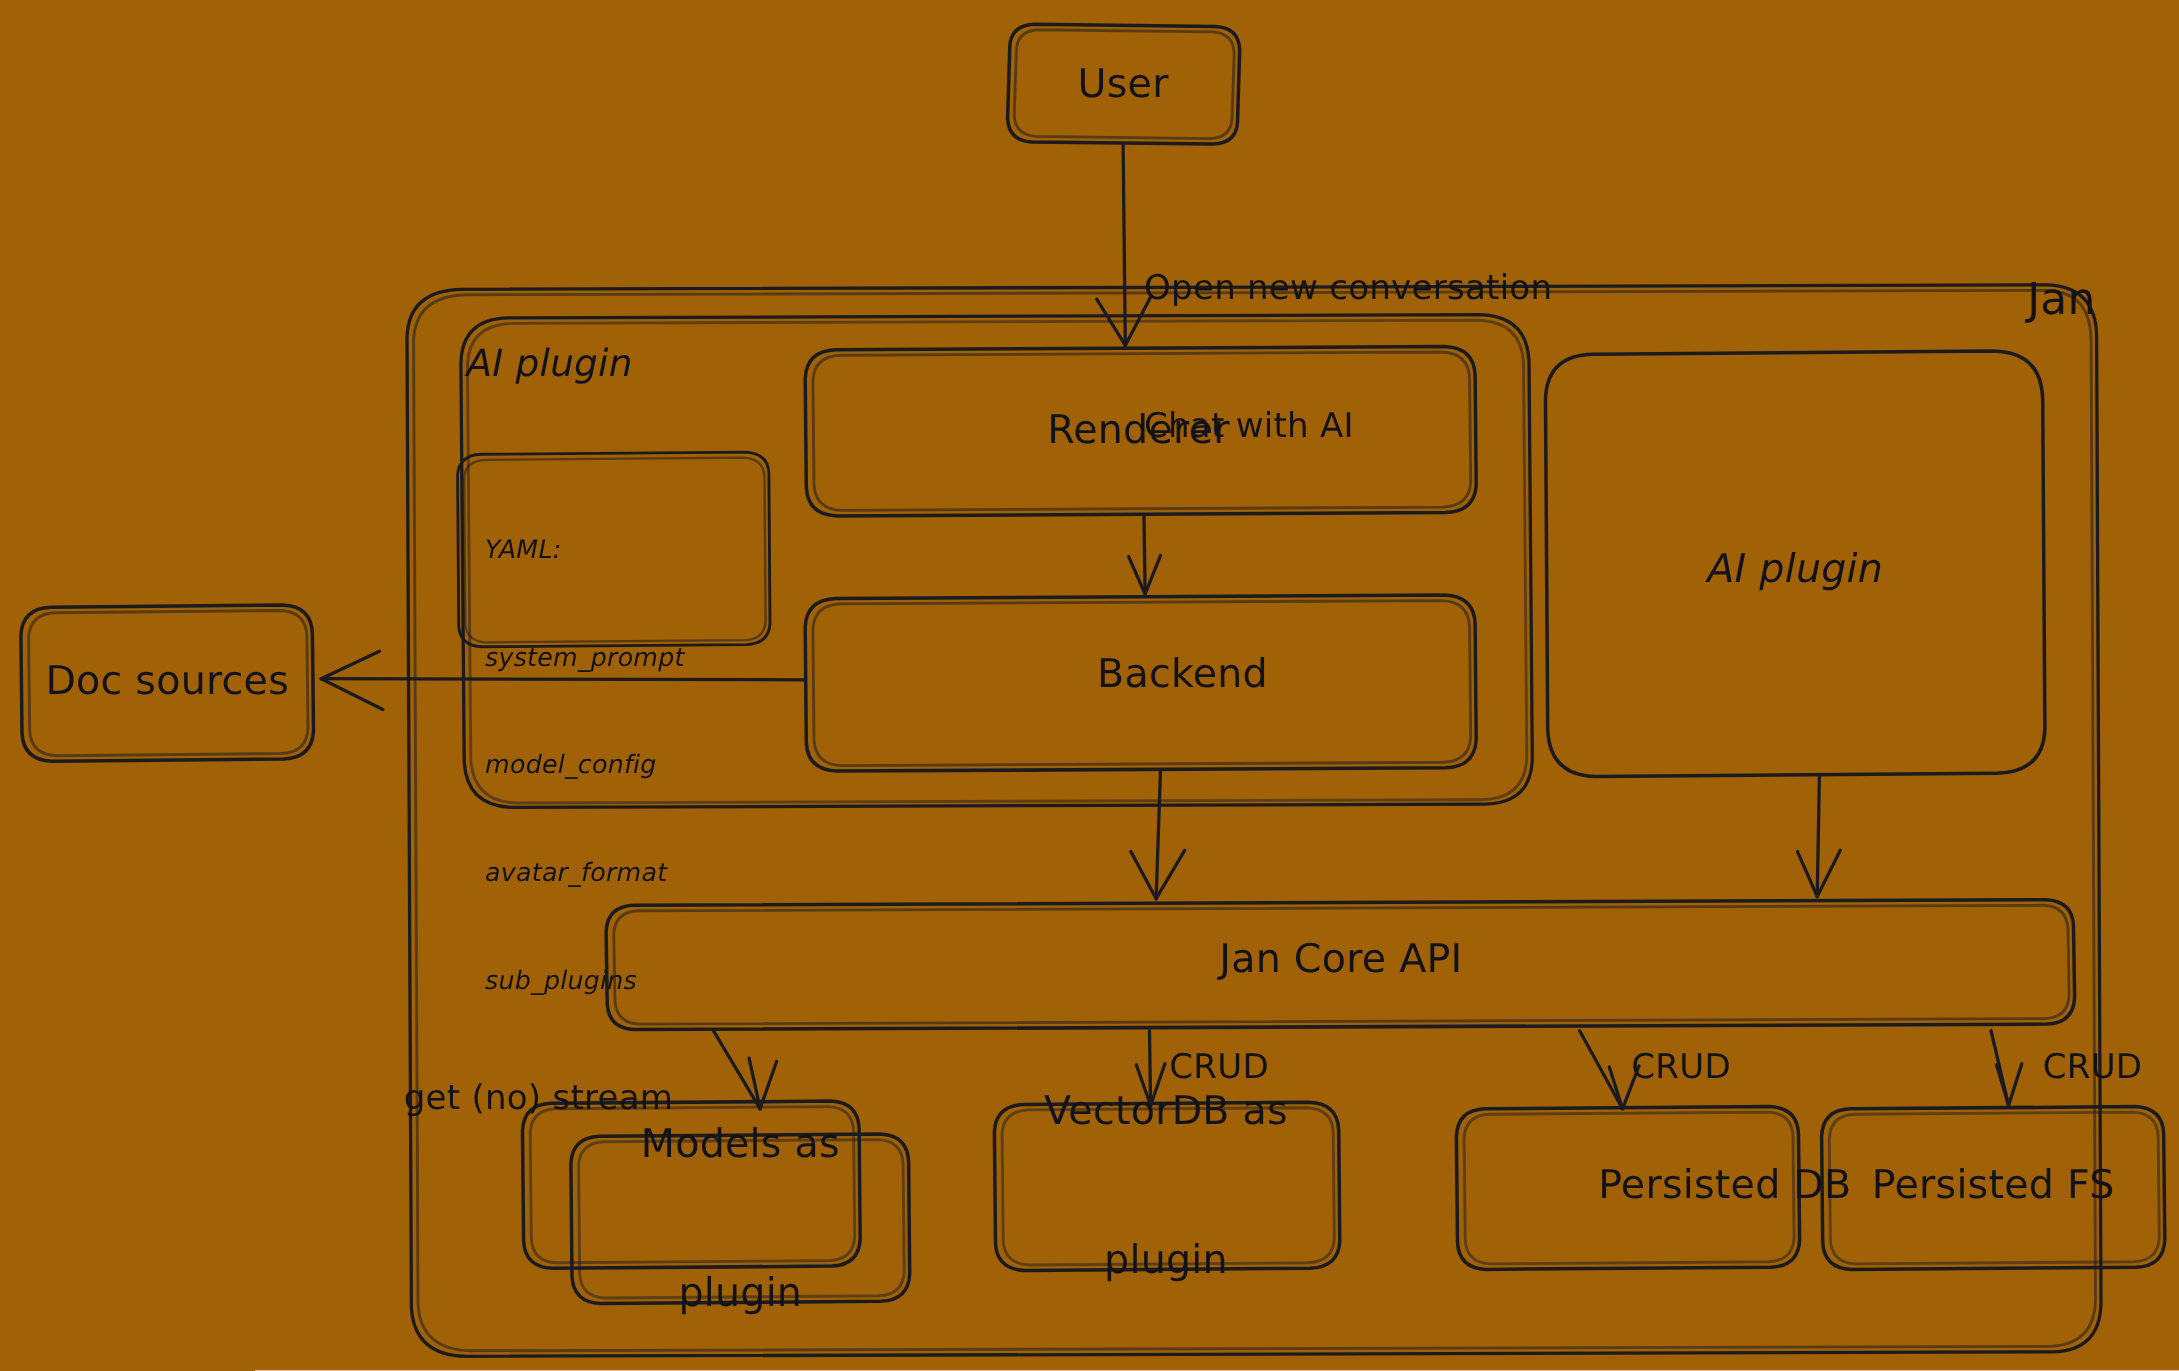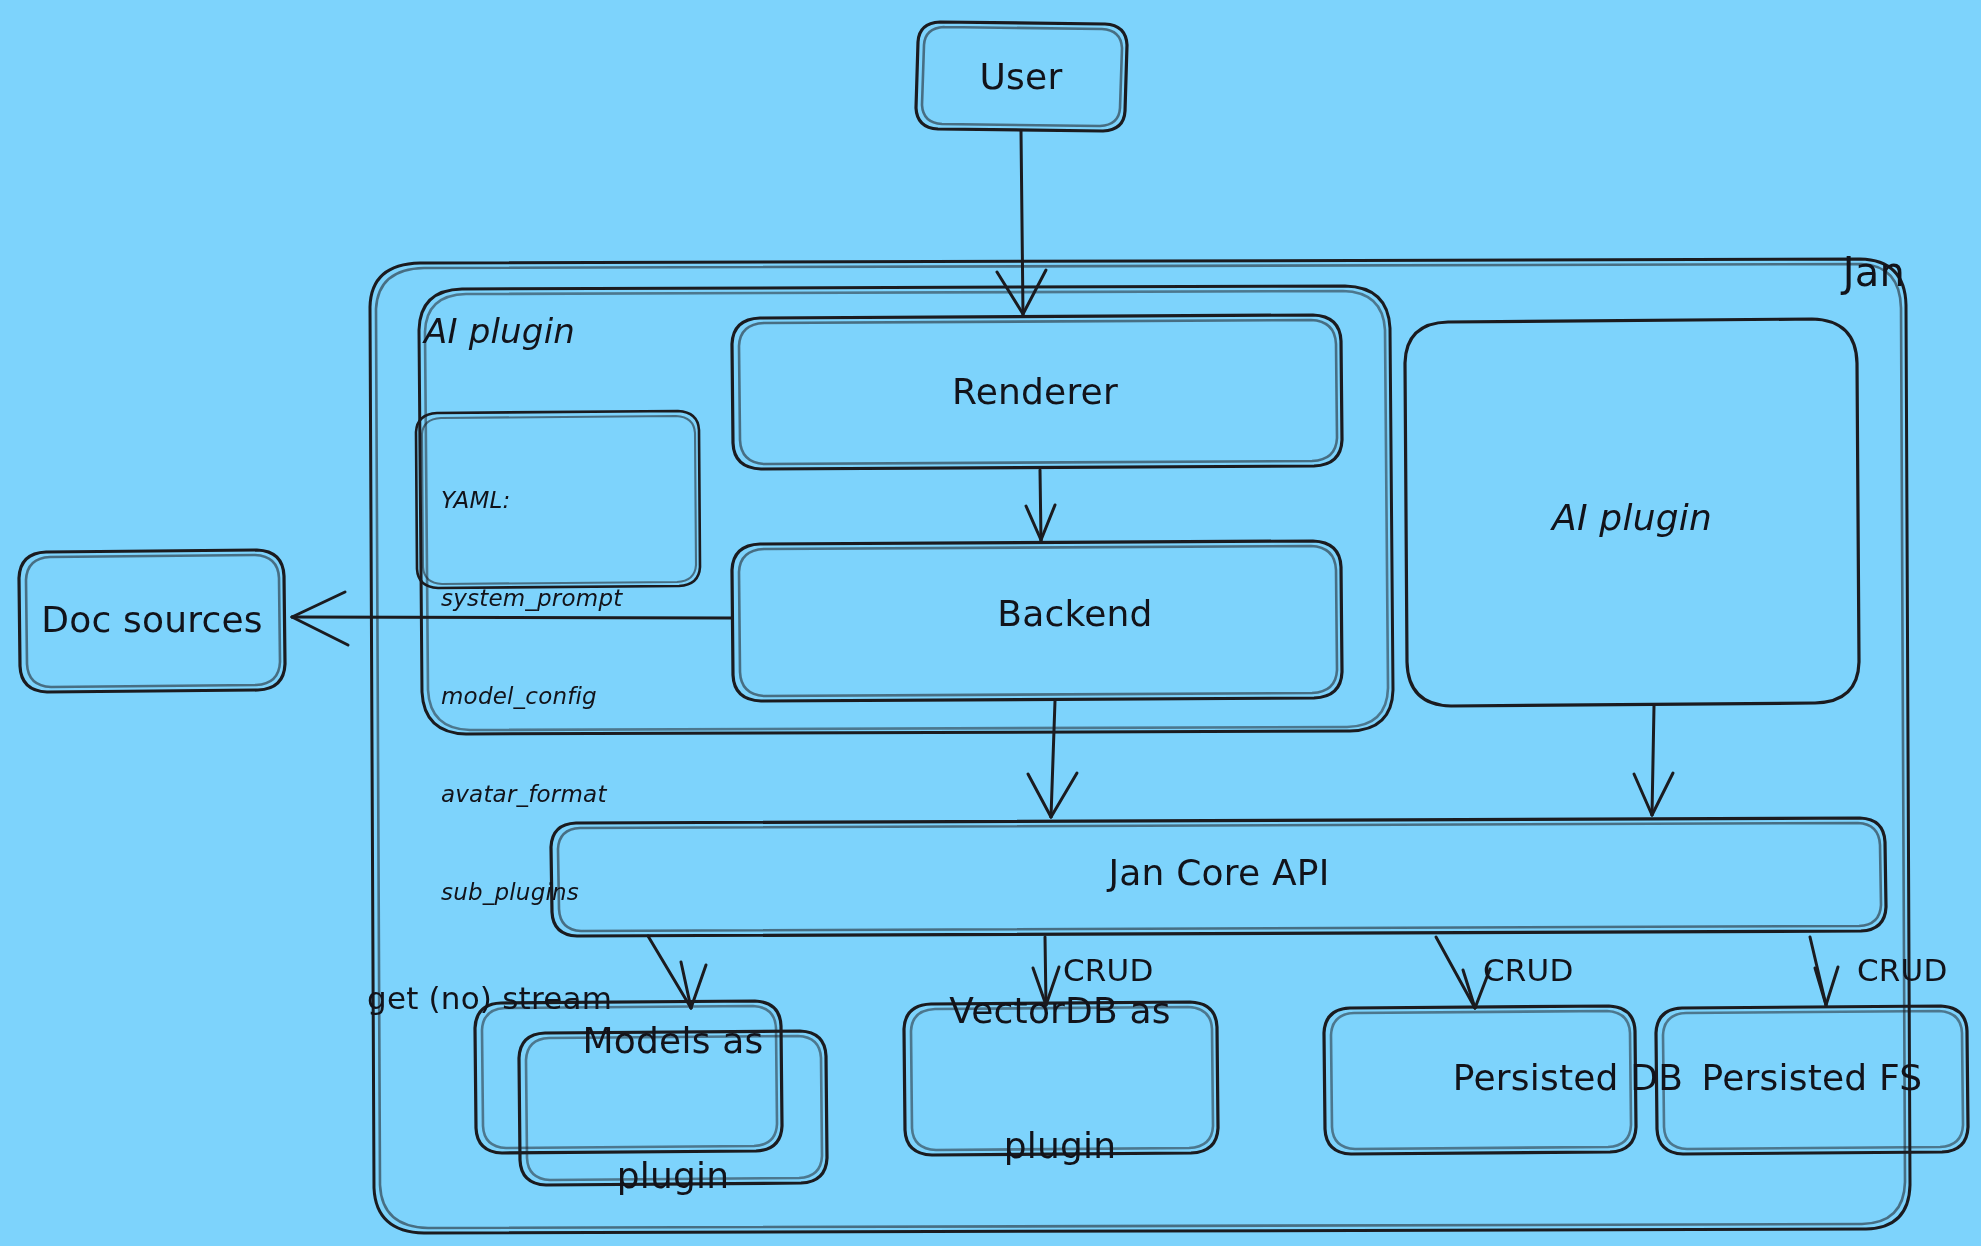--- a/index.html
+++ b/index.html
@@ -4,21 +4,21 @@
 <style>
   html, body {
     margin: 0;
     padding: 0;
     background: #ffffff;
   }
   #stage {
     position: relative;
     width: 1981px;
     height: 1246px;
-    background: #7dd3fc;
+    background: #a16207;
     overflow: hidden;
     font-family: "DejaVu Sans", sans-serif;
   }
   svg.layer {
     position: absolute;
     left: 0;
     top: 0;
     width: 1981px;
     height: 1246px;
   }
@@ -227,20 +227,24 @@
 
   <div class="label node-label two-line" style="left:1060px; top:1078px;">
     <div>VectorDB as</div>
     <div>plugin</div>
   </div>
 
   <div class="label node-label" style="left:1568px; top:1078px;text-align:center;">Persisted DB</div>
 
   <div class="label node-label" style="left:1812px; top:1078px;">Persisted FS</div>
 
+  <div class="label edge-label multi" style="left:1040px; top:158px;">
+    <div>Open new conversation</div>
+    <div>Chat with AI</div>
+  </div>
 
   <div class="label edge-label" style="left:367px; top:944px;margin-top:35px;">get (no) stream</div>
 
   <div class="label edge-label" style="left:1063px; top:951px;">CRUD</div>
 
   <div class="label edge-label" style="left:1483px; top:951px;">CRUD</div>
 
   <div class="label edge-label" style="left:1857px; top:951px;">CRUD</div>
 
 </div>

